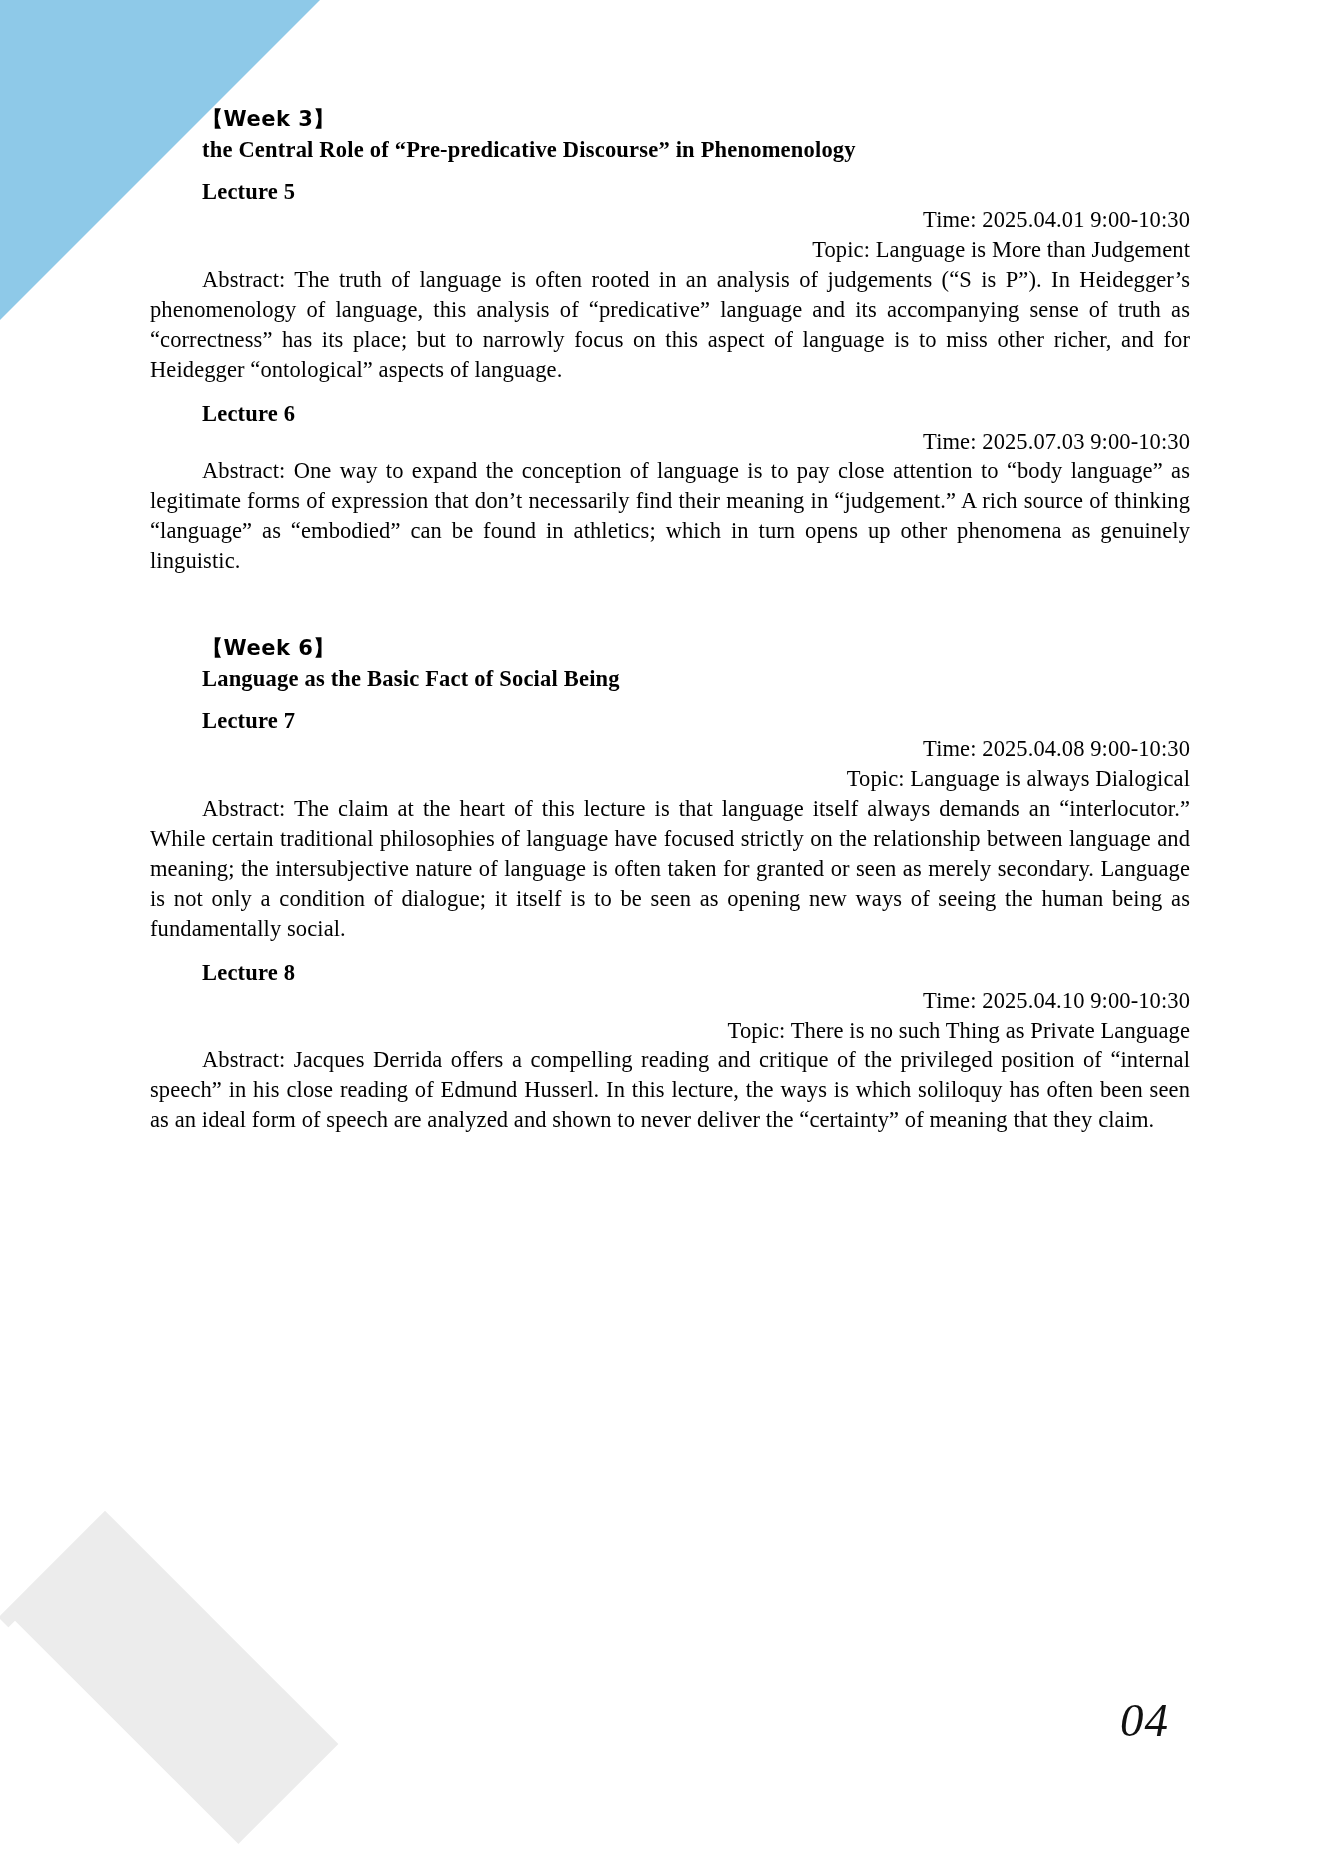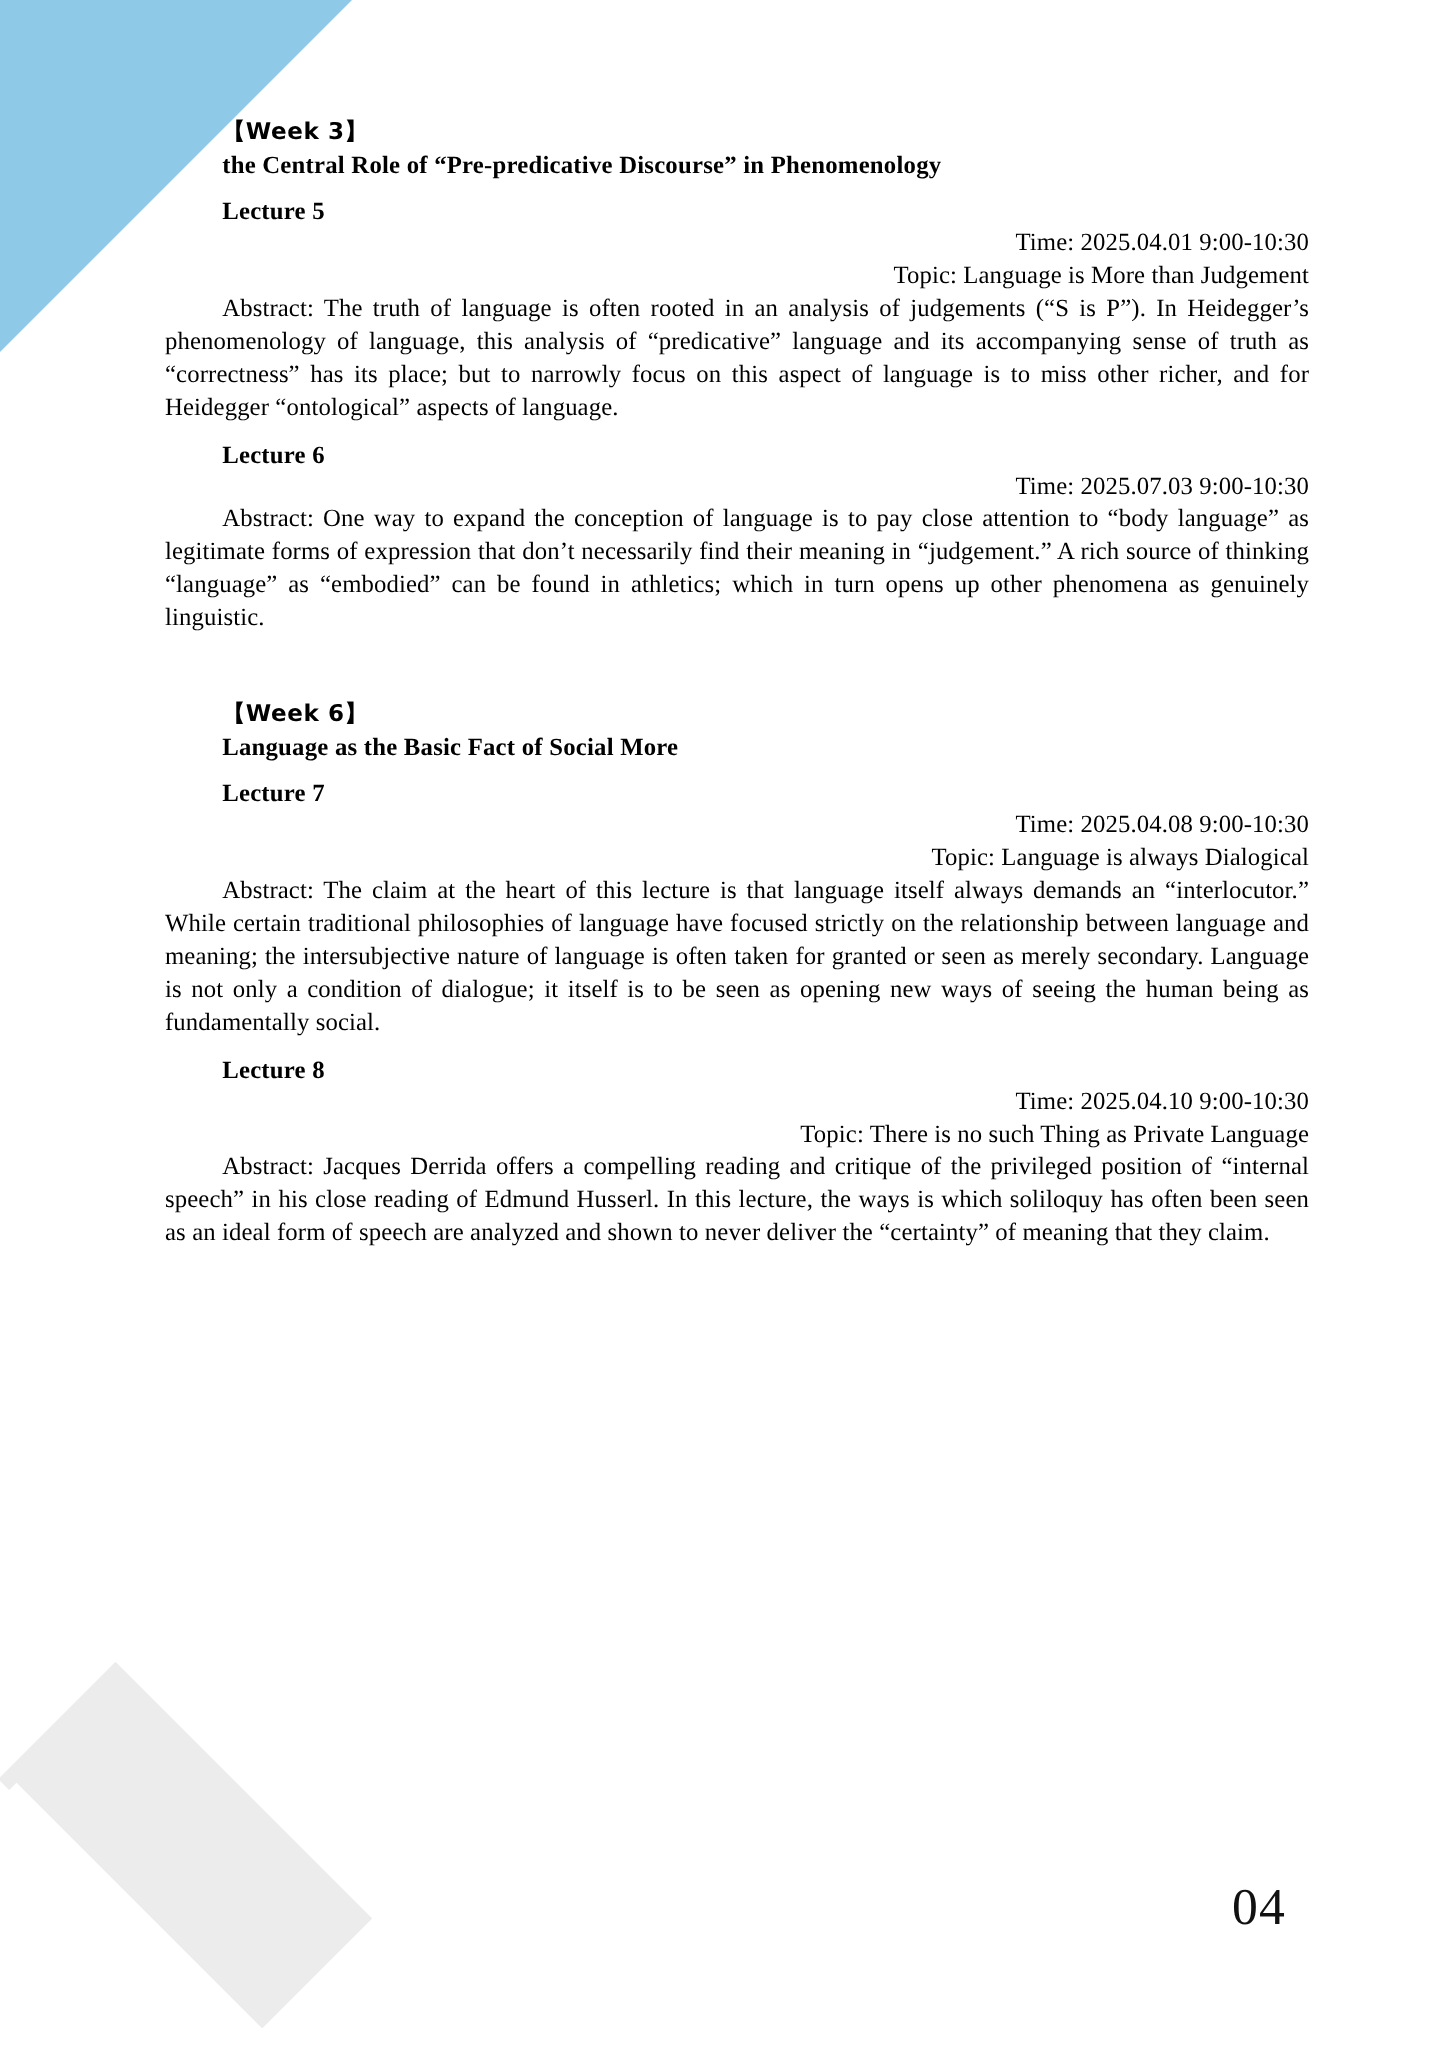--- a/index.html
+++ b/index.html
@@ -110,24 +110,25 @@
     text-indent: 52px;
     margin: 0;
     letter-spacing: 0.1px;
   }
   .gap-week { height: 58px; }
 
   
   .page-number-wrap {
     position: absolute;
     right: 95px;
-    bottom: 104px;
+    bottom: 118px;
     display: flex;
     align-items: center;
     height: 62px;
+    font-style: italic;
   }
   .pn-bar {
     width: 9px;
     background: #1077b0;
     margin-right: 8px;
   }
   .pn-text {
     font-family: "Liberation Serif", serif;
     font-size: 47px;
     line-height: 62px;
@@ -167,21 +168,21 @@
         <div class="lecture-title">Lecture 6</div>
         <div class="lecture-line">Time: 2025.07.03  9:00-10:30</div>
         <p class="abstract">Abstract: One way to expand the conception of language is to pay close attention to “body language” as legitimate forms of expression that don’t necessarily find their meaning in “judgement.” A rich source of thinking “language” as “embodied” can be found in athletics; which in turn opens up other phenomena as genuinely linguistic.</p>
       </div>
     </div>
 
     <div class="gap-week"></div>
 
     <div>
       <h1 class="week-heading">【Week 6】</h1>
-      <h2 class="week-subtitle">Language as the Basic Fact of Social More</h2>
+      <h2 class="week-subtitle">Language as the Basic Fact of Social Being</h2>
 
       <div class="lecture-block">
         <div class="lecture-title">Lecture 7</div>
         <div class="lecture-line">Time: 2025.04.08  9:00-10:30</div>
         <div class="lecture-line">Topic: Language is always Dialogical</div>
         <p class="abstract">Abstract: The claim at the heart of this lecture is that language itself always demands an “interlocutor.” While certain traditional philosophies of language have focused strictly on the relationship between language and meaning; the intersubjective nature of language is often taken for granted or seen as merely secondary. Language is not only a condition of dialogue; it itself is to be seen as opening new ways of seeing the human being as fundamentally social.</p>
       </div>
 
       <div class="lecture-block">
         <div class="lecture-title">Lecture 8</div>

